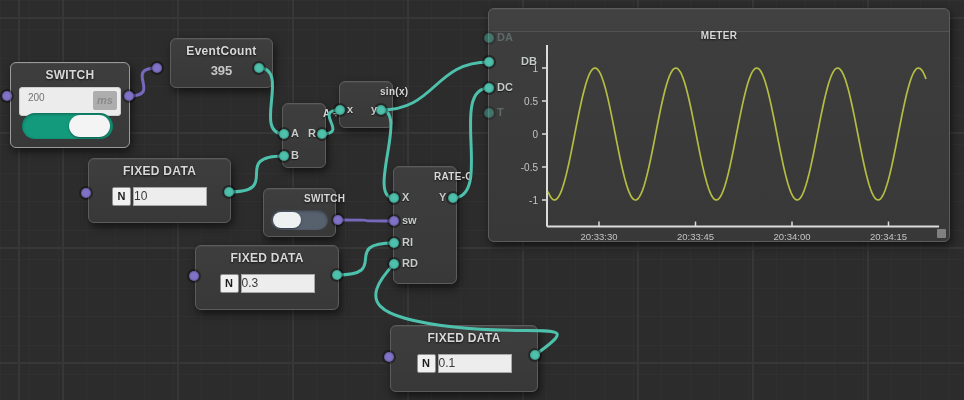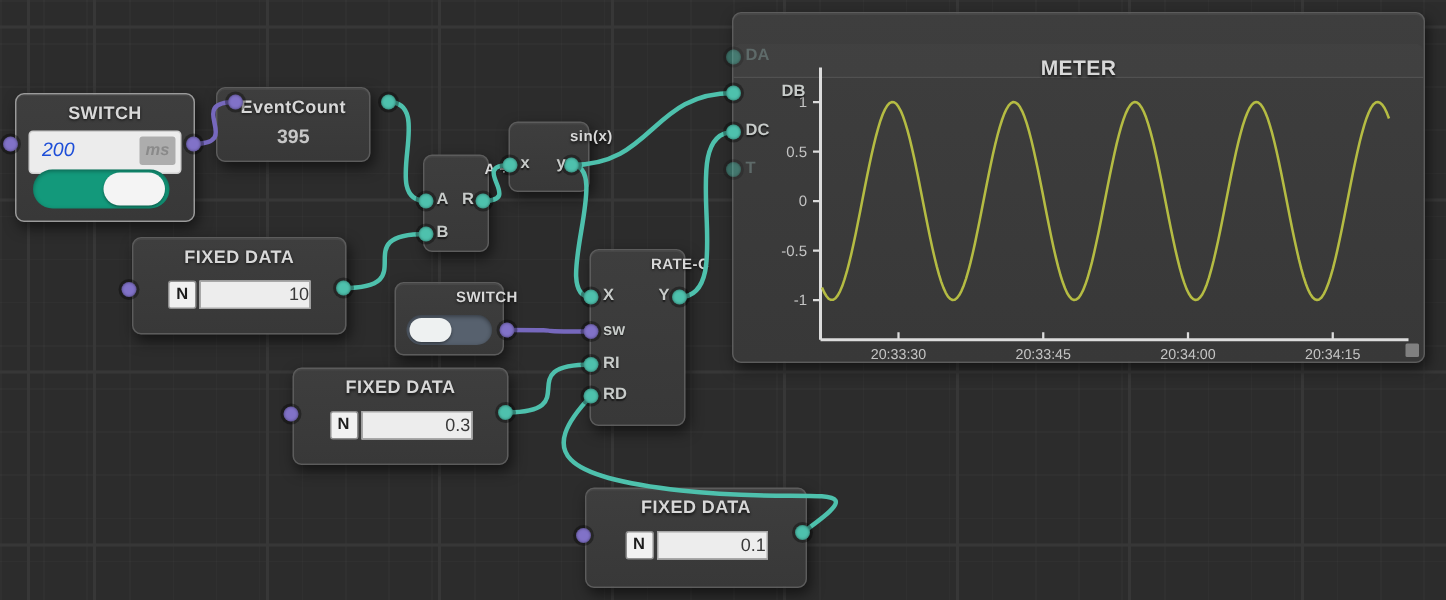--- a/index.html
+++ b/index.html
@@ -35,39 +35,39 @@
   .port.teal{background:#4ec1ad;}
   .port.purple{background:#8172c8;}
   .port.dim{opacity:.45;}
   .port-label{position:absolute;font-size:11px;color:#c7cbc9;z-index:3;
     text-shadow:0 1px 1px rgba(0,0,0,.6);font-weight:bold;}
   .port-label.dim{color:#5e6a69;text-shadow:none;}
   #wires{position:absolute;left:0;top:0;z-index:2;pointer-events:none;}
   
   .timer-panel{position:relative;margin:5px 8px 0 8px;height:27px;background:#ececec;
     border-radius:3px;border:1px solid #cfcfcf;}
-  .timer-value{position:absolute;left:8px;top:4px;font-size:13px;color:#1d4ed8;font-style:italic;}
+  .timer-value{position:absolute;left:8px;top:4px;font-size:10px;color:#737373;}
   .timer-unit{position:absolute;right:3px;top:3px;width:24px;height:19px;background:#adadad;
     border-radius:2px;color:#8a8a8a;font-size:11px;font-weight:bold;text-align:center;line-height:19px;font-style:italic;}
   .toggle{position:absolute;border-radius:13px;}
   .timer-toggle{left:11px;top:50px;width:91px;height:26px;background:#13997b;
     box-shadow:inset 0 1px 3px rgba(0,0,0,.35);}
   .timer-knob{position:absolute;left:47px;top:2px;width:41px;height:22px;background:#f4f4f4;
     border-radius:11px;box-shadow:0 1px 2px rgba(0,0,0,.4);}
   
   .switch-toggle{left:7px;top:21px;width:57px;height:20px;background:#57616e;
     box-shadow:inset 0 1px 3px rgba(0,0,0,.4);border-radius:10px;}
   .switch-knob{position:absolute;left:2px;top:2px;width:28px;height:16px;background:#eef1f1;
     border-radius:8px;box-shadow:0 1px 2px rgba(0,0,0,.4);}
   
   .fd-row{display:flex;justify-content:center;align-items:center;gap:2px;margin-top:9px;}
   .fd-type{width:17px;height:17px;background:#f1f1f1;border:1px solid #8f8f8f;border-radius:2px;
     color:#1d1d1d;font-size:11px;font-weight:bold;text-align:center;line-height:17px;}
   .fd-field{width:72px;height:17px;background:#ededed;border:1px solid #a8a8a8;color:#3a3a3a;
-    font-size:12px;text-align:right;line-height:17px;}
+    font-size:12px;text-align:left;line-height:17px;}
   
   .meter-header{height:22px;border-bottom:1px solid rgba(255,255,255,.09);
     background:rgba(255,255,255,.02);border-radius:6px 6px 0 0;}
   .meter-resize{position:absolute;right:3px;bottom:3px;width:9px;height:9px;background:#8d8d8d;
     border-radius:1px;opacity:.85;}
   #chart{position:absolute;left:0;top:0;}
 </style>
 </head>
 <body>
 
@@ -93,21 +93,21 @@
       <div class="timer-value">200</div>
       <div class="timer-unit">ms</div>
     </div>
     <div class="toggle timer-toggle">
       <div class="timer-knob"></div>
     </div>
   </div>
   <div class="port purple" style="left:7px;top:96px;"></div>
   <div class="port purple" style="left:129px;top:96px;"></div>
 
-  <div class="node" style="left:144px;top:38px;width:101px;height:48px;margin-top:20px;">
+  <div class="node" style="left:170px;top:38px;width:101px;height:48px;">
     <div class="node-title">EventCount</div>
     <div class="big-value">395</div>
   </div>
   <div class="port purple" style="left:157px;top:68px;"></div>
   <div class="port teal" style="left:259px;top:68px;"></div>
 
   <div class="node" style="left:88px;top:158px;width:141px;height:63px;">
     <div class="node-title">FIXED DATA</div>
     <div class="fd-row">
       <div class="fd-type">N</div>
@@ -172,21 +172,21 @@
     <div class="fd-row">
       <div class="fd-type">N</div>
       <div class="fd-field">0.1</div>
     </div>
   </div>
   <div class="port purple" style="left:389px;top:357px;"></div>
   <div class="port teal" style="left:535px;top:355px;"></div>
 
   <div class="node" style="left:488px;top:8px;width:460px;height:232px;">
     <div class="meter-header">
-      <div class="node-title" style="padding-top:8px;font-size:14px;margin-top:20px;">METER</div>
+      <div class="node-title" style="padding-top:21px;font-size:10px;">METER</div>
     </div>
     <svg id="chart" width="460" height="232" viewBox="0 0 460 232">
         <line x1="58" y1="36" x2="58" y2="217.5" stroke="#dcdcdc" stroke-width="2"></line>
         <line x1="58" y1="217.5" x2="450" y2="217.5" stroke="#dcdcdc" stroke-width="2"></line>
         <line x1="53" y1="59" x2="58" y2="59" stroke="#dcdcdc" stroke-width="1.5"></line>
         <text x="49" y="62.5" text-anchor="end" font-size="10" font-family="Liberation Sans, sans-serif" fill="#c4c4c4">1</text>
         <line x1="53" y1="92" x2="58" y2="92" stroke="#dcdcdc" stroke-width="1.5"></line>
         <text x="49" y="95.5" text-anchor="end" font-size="10" font-family="Liberation Sans, sans-serif" fill="#c4c4c4">0.5</text>
         <line x1="53" y1="125" x2="58" y2="125" stroke="#dcdcdc" stroke-width="1.5"></line>
         <text x="49" y="128.5" text-anchor="end" font-size="10" font-family="Liberation Sans, sans-serif" fill="#c4c4c4">0</text>

